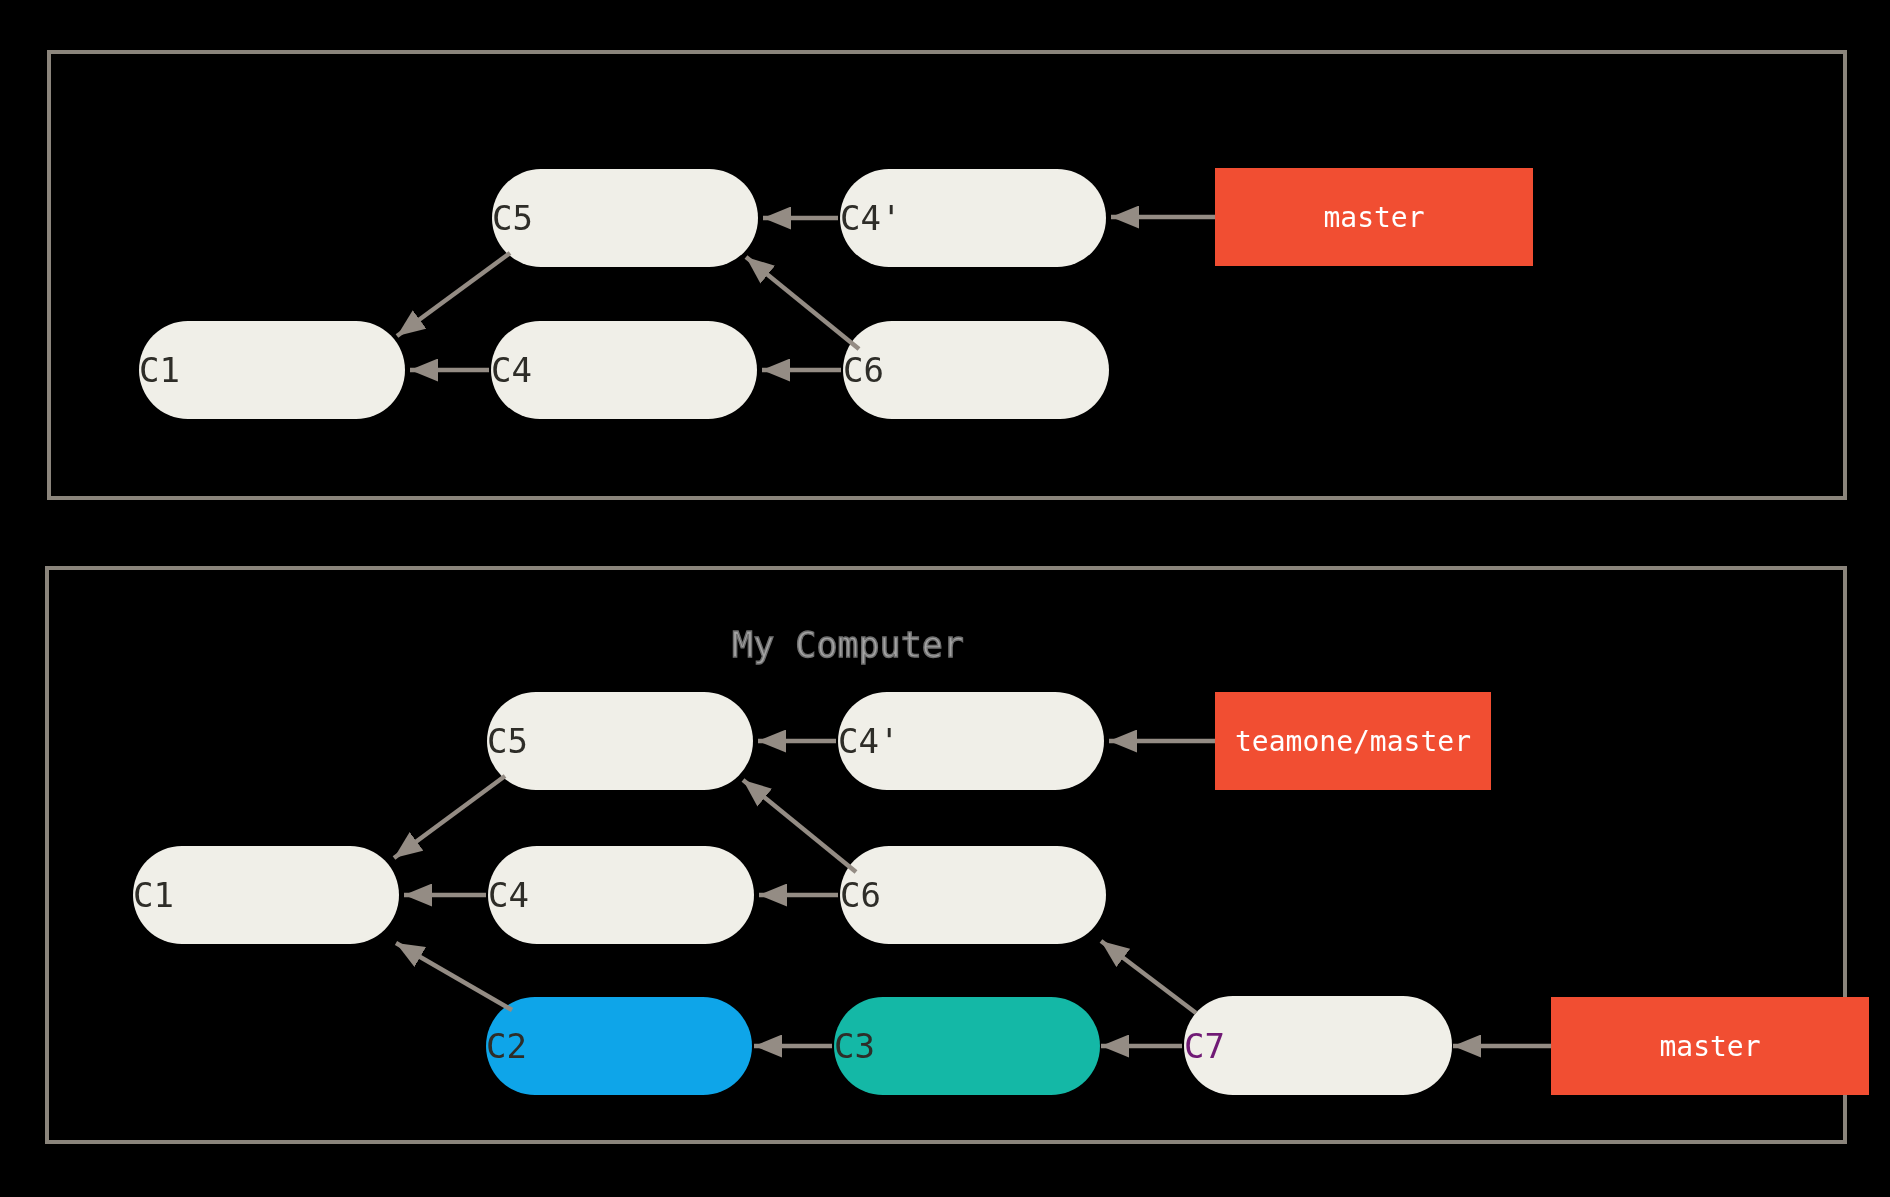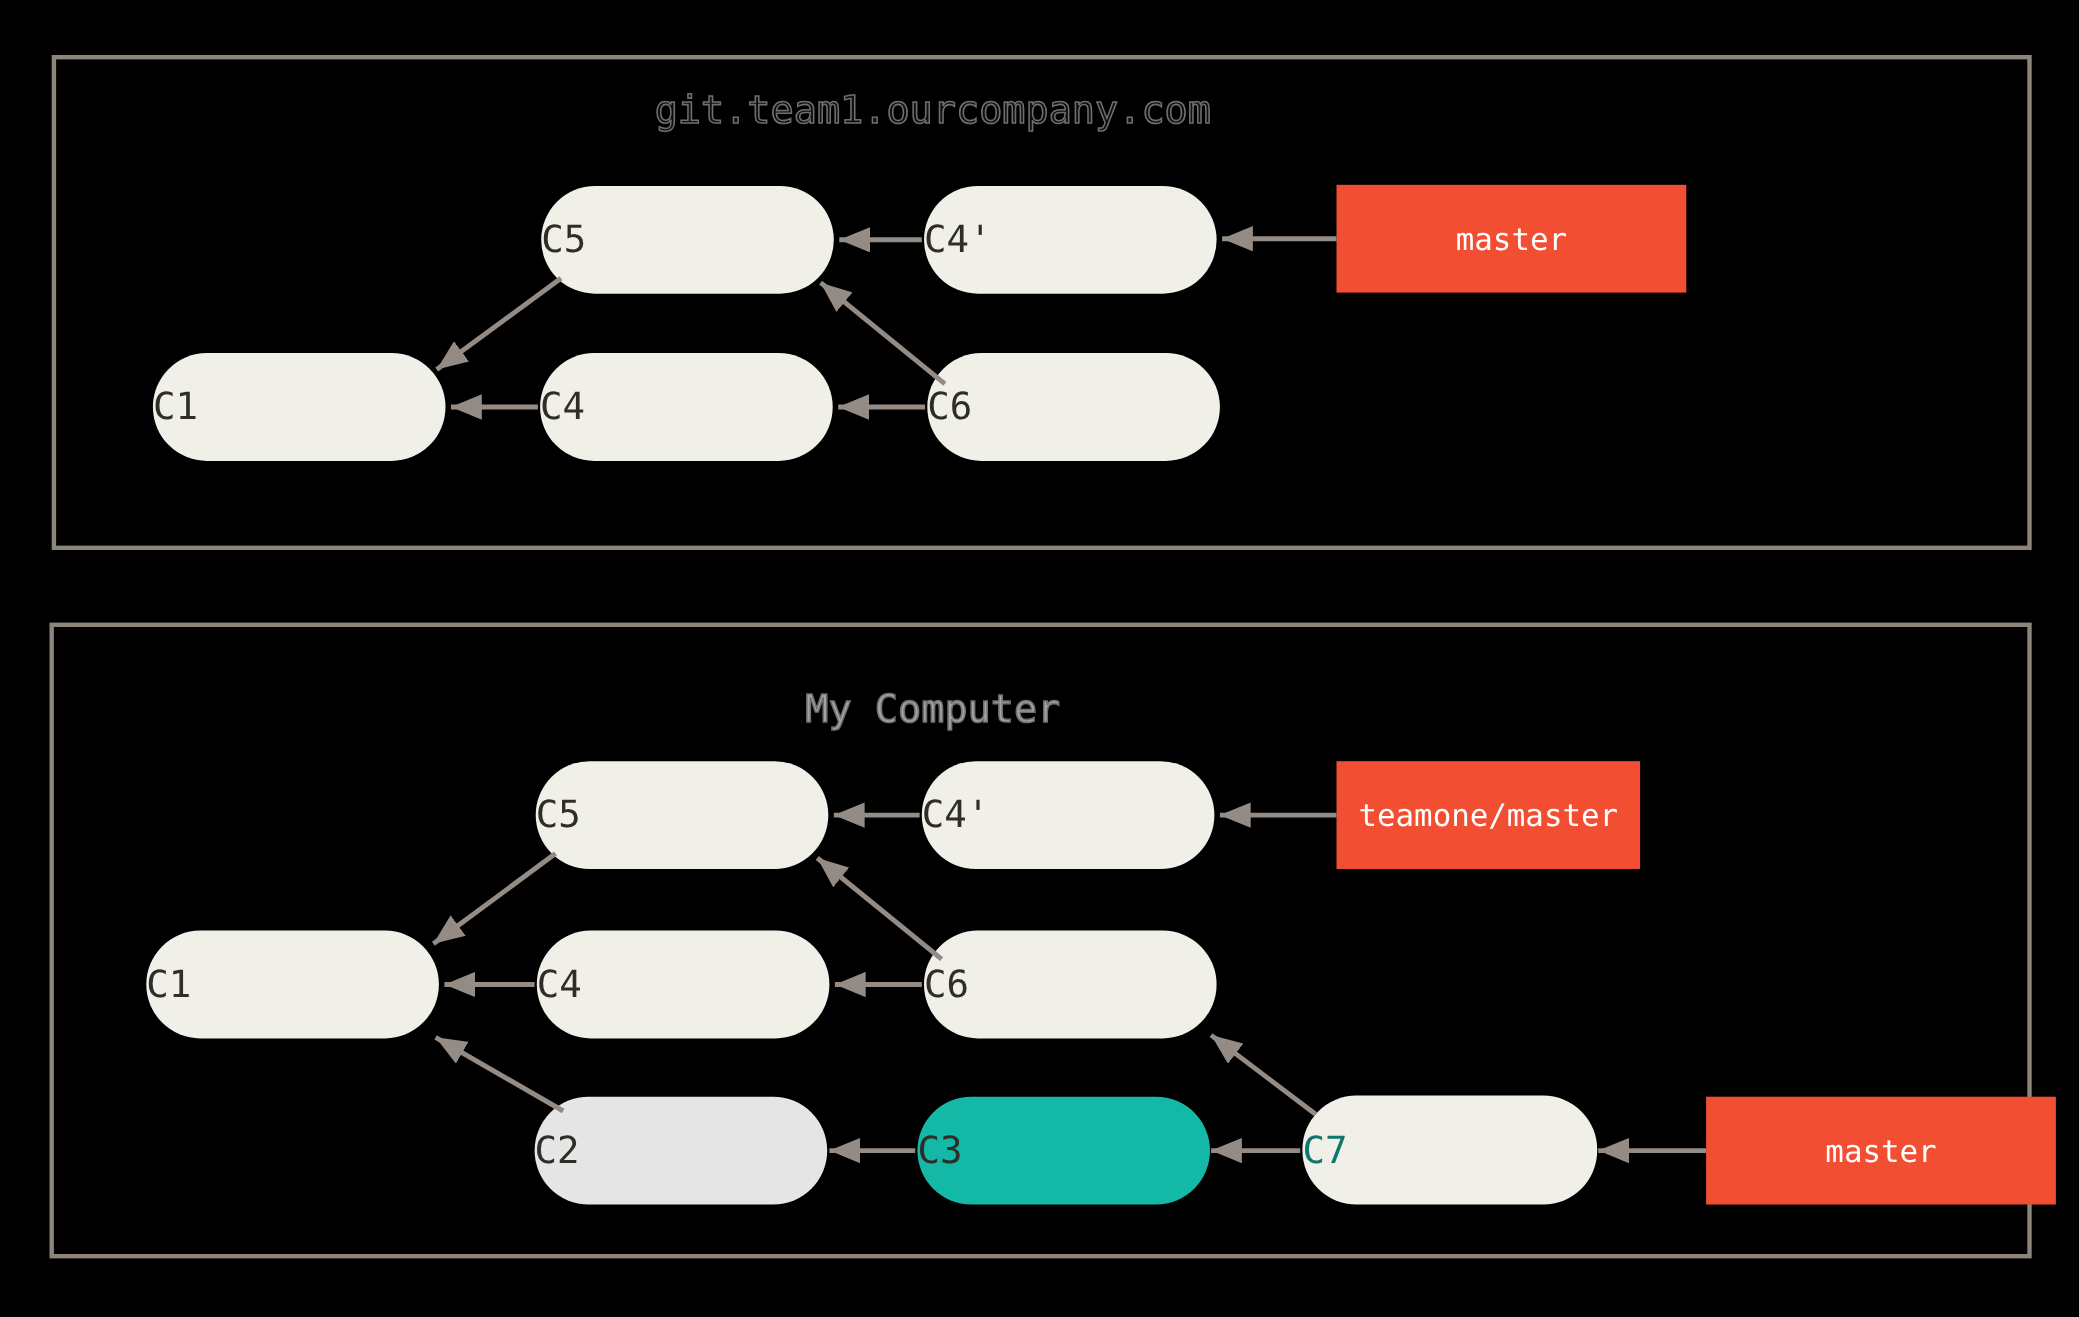--- a/index.html
+++ b/index.html
@@ -48,21 +48,20 @@
     position:absolute;left:0;top:0;
     z-index:5;
     pointer-events:none;
   }
 </style>
 </head>
 <body>
 
 <div class="canvas" style="background: rgb(0, 0, 0);">
     <div class="repo-box" style="left: 47px; top: 50px; width: 1800px; height: 450px; border-color: rgb(139, 133, 124);"></div>
-    <div class="box-title" style="left: 848px; top: 101px; color: rgb(15, 15, 15); -webkit-text-stroke: 1.4px rgb(111, 111, 111);">git.team1.ourcompany.com</div>
     <div class="repo-box" style="left: 45px; top: 566px; width: 1802px; height: 578px; border-color: rgb(139, 133, 124);"></div>
     <div class="box-title" style="left: 848px; top: 645px; color: #a3a3a3; -webkit-text-stroke: 1.4px rgb(111, 111, 111);">My Computer</div>
     <div class="commit" style="left: 492px; top: 169px; width: 266px; height: 98px; background: rgb(240, 239, 232); color: rgb(46, 45, 40);">
       <span>C5</span>
     </div>
     <div class="commit" style="left: 840px; top: 169px; width: 266px; height: 98px; background: rgb(240, 239, 232); color: rgb(46, 45, 40);">
       <span>C4'</span>
     </div>
     <div class="ref" style="left: 1215px; top: 168px; width: 318px; height: 98px; background: rgb(241, 78, 50); color: rgb(255, 255, 255);">
       <span>master</span>
@@ -87,27 +86,27 @@
     </div>
     <div class="commit" style="left: 133px; top: 846px; width: 266px; height: 98px; background: rgb(240, 239, 232); color: rgb(46, 45, 40);">
       <span>C1</span>
     </div>
     <div class="commit" style="left: 488px; top: 846px; width: 266px; height: 98px; background: rgb(240, 239, 232); color: rgb(46, 45, 40);">
       <span>C4</span>
     </div>
     <div class="commit" style="left: 840px; top: 846px; width: 266px; height: 98px; background: rgb(240, 239, 232); color: rgb(46, 45, 40);">
       <span>C6</span>
     </div>
-    <div class="commit" style="left: 486px; top: 997px; width: 266px; height: 98px; background: #e5e5e5; color: rgb(46, 45, 40);">
+    <div class="commit" style="left: 486px; top: 997px; width: 266px; height: 98px; background: #0ea5e9; color: rgb(46, 45, 40);">
       <span>C2</span>
     </div>
     <div class="commit" style="left: 834px; top: 997px; width: 266px; height: 98px; background: #14b8a6; color: rgb(46, 45, 40);">
       <span>C3</span>
     </div>
-    <div class="commit" style="left: 1184px; top: 996px; width: 268px; height: 99px; background: rgb(240, 239, 232); color: #0f766e;">
+    <div class="commit" style="left: 1184px; top: 996px; width: 268px; height: 99px; background: rgb(240, 239, 232); color: #701a75;">
       <span>C7</span>
     </div>
     <div class="ref" style="left: 1551px; top: 997px; width: 318px; height: 98px; background: rgb(241, 78, 50); color: rgb(255, 255, 255);">
       <span>master</span>
     </div>
     <svg class="edges" width="1890" height="1197">
       <defs>
         <marker id="arrowhead" markerWidth="28" markerHeight="23" refX="28" refY="11.5" orient="auto" markerUnits="userSpaceOnUse">
           <path d="M0,0 L28,11.5 L0,23 Z" fill="#948C84"></path>
         </marker>

